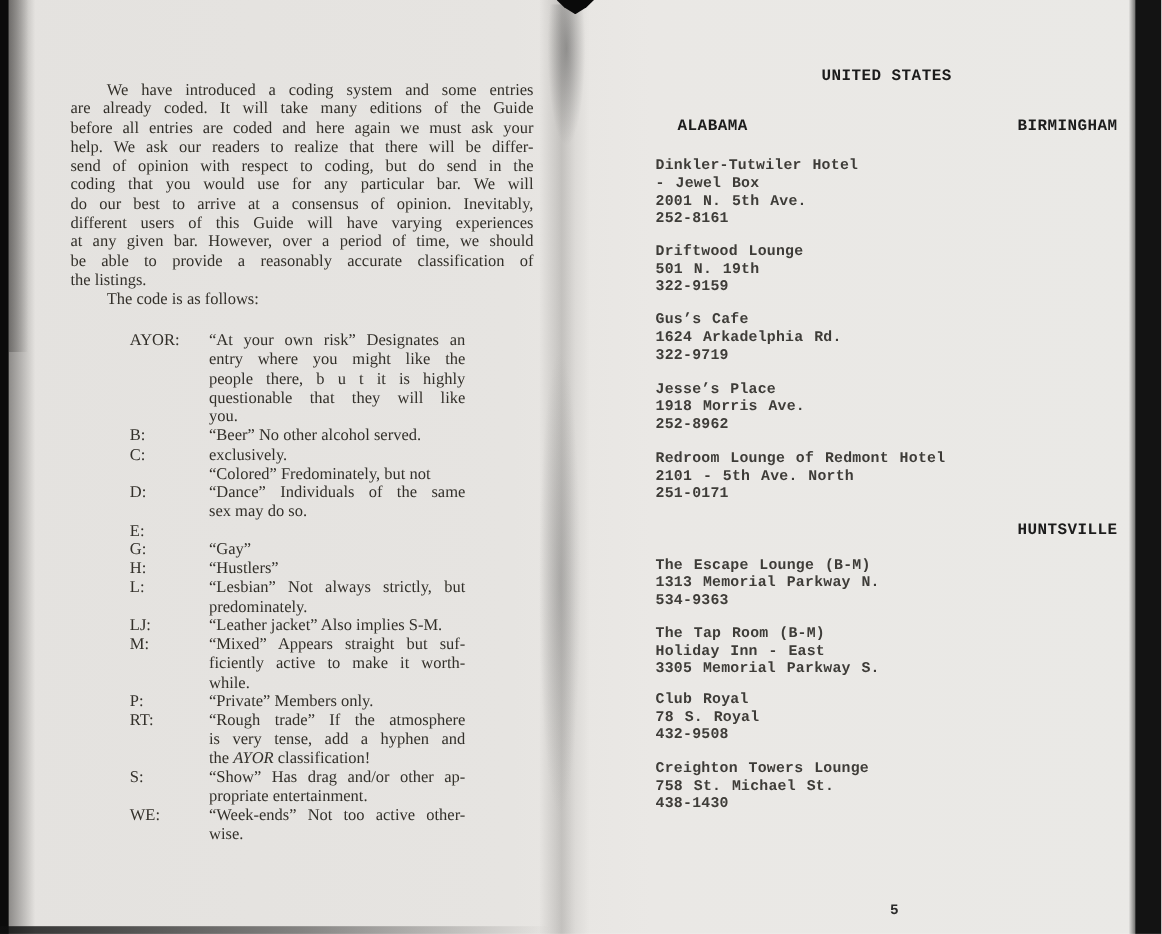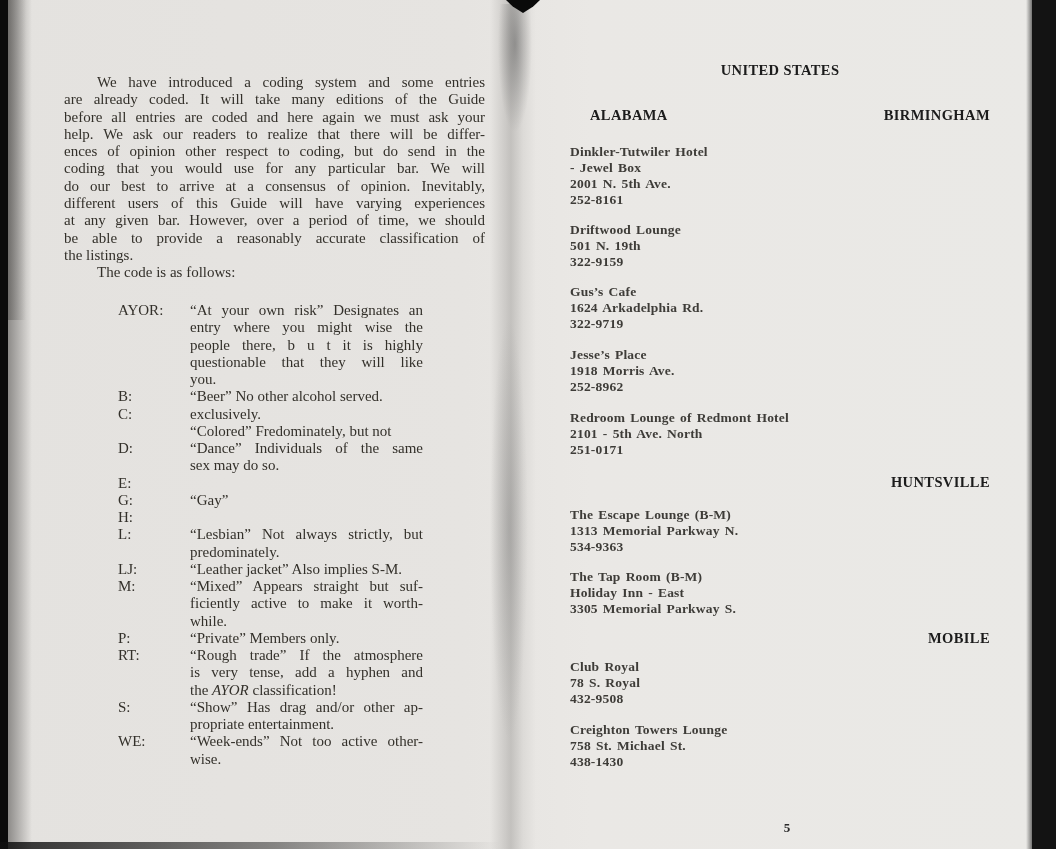--- a/index.html
+++ b/index.html
@@ -31,22 +31,22 @@
     font-size: 15px; line-height: 17.25px;
     color: #33302a;
   }
   .code-row { display: flex; }
   .code-term { width: 72px; flex: none; }
   .code-desc { width: 233px; }
 
   
   .right-content {
     position: absolute;
-    left: 570px; top: 0; width: 420px;
-    font-family: Liberation Serif, serif;
+    left: 596px; top: 0; width: 420px;
+    font-family: Liberation Mono, monospace;
     color: #403e3a;
   }
   .big-heading {
     font-size: 14.5px; font-weight: bold; color: #1c1c1c;
     letter-spacing: 0.4px;
     line-height: 17px;
   }
   .us-heading { margin-top: 62px; text-align: center; }
   .state-row { display: flex; justify-content: space-between; margin-top: 28px; }
   .state-heading { margin-left: 20px; }
@@ -118,37 +118,37 @@
 <body>
 
 <div class="scan">
 
   <div class="left-content">
     <div class="intro">
         <div class="jline">We have introduced a coding system and some entries</div>
         <div class="jline">are already coded. It will take many editions of the Guide</div>
         <div class="jline">before all entries are coded and here again we must ask your</div>
         <div class="jline">help. We ask our readers to realize that there will be differ-</div>
-        <div class="jline">ences of opinion other respect to coding, but do send in the</div>
+        <div class="jline">send of opinion with respect to coding, but do send in the</div>
         <div class="jline">coding that you would use for any particular bar. We will</div>
         <div class="jline">do our best to arrive at a consensus of opinion. Inevitably,</div>
         <div class="jline">different users of this Guide will have varying experiences</div>
         <div class="jline">at any given bar. However, over a period of time, we should</div>
         <div class="jline">be able to provide a reasonably accurate classification of</div>
         <div class="jline">the listings.</div>
       </div>
     <div class="code-intro-line">The code is as follows:</div>
   </div>
 
   <div class="code-list">
     <div class="code-row">
       <div class="code-term">AYOR:</div>
       <div class="code-desc">
           <div class="jline">“At your own risk” Designates an</div>
-          <div class="jline">entry where you might wise the</div>
+          <div class="jline">entry where you might like the</div>
           <div class="jline">people there, b u t it is highly</div>
           <div class="jline">questionable that they will like</div>
           <div class="jline">you.</div>
         </div>
     </div>
     <div class="code-row">
       <div class="code-term">B:</div>
       <div class="code-desc">
           <div class="jline">“Beer” No other alcohol served.</div>
         </div>
@@ -171,20 +171,23 @@
       <div class="code-term">E:</div>
     </div>
     <div class="code-row">
       <div class="code-term">G:</div>
       <div class="code-desc">
           <div class="jline">“Gay”</div>
         </div>
     </div>
     <div class="code-row">
       <div class="code-term">H:</div>
+      <div class="code-desc">
+          <div class="jline">“Hustlers”</div>
+        </div>
     </div>
     <div class="code-row">
       <div class="code-term">L:</div>
       <div class="code-desc">
           <div class="jline">“Lesbian” Not always strictly, but</div>
           <div class="jline">predominately.</div>
         </div>
     </div>
     <div class="code-row">
       <div class="code-term">LJ:</div>
@@ -271,21 +274,20 @@
         <div class="jline">The Escape Lounge (B-M)</div>
         <div class="jline">1313 Memorial Parkway N.</div>
         <div class="jline">534-9363</div>
       </div>
     <div class="listing l-mt14">
         <div class="jline">The Tap Room (B-M)</div>
         <div class="jline">Holiday Inn - East</div>
         <div class="jline">3305 Memorial Parkway S.</div>
       </div>
 
-    <div class="big-heading city-heading mb-heading">MOBILE</div>
 
     <div class="listing l-mt12">
         <div class="jline">Club Royal</div>
         <div class="jline">78 S. Royal</div>
         <div class="jline">432-9508</div>
       </div>
     <div class="listing l-mt15">
         <div class="jline">Creighton Towers Lounge</div>
         <div class="jline">758 St. Michael St.</div>
         <div class="jline">438-1430</div>

